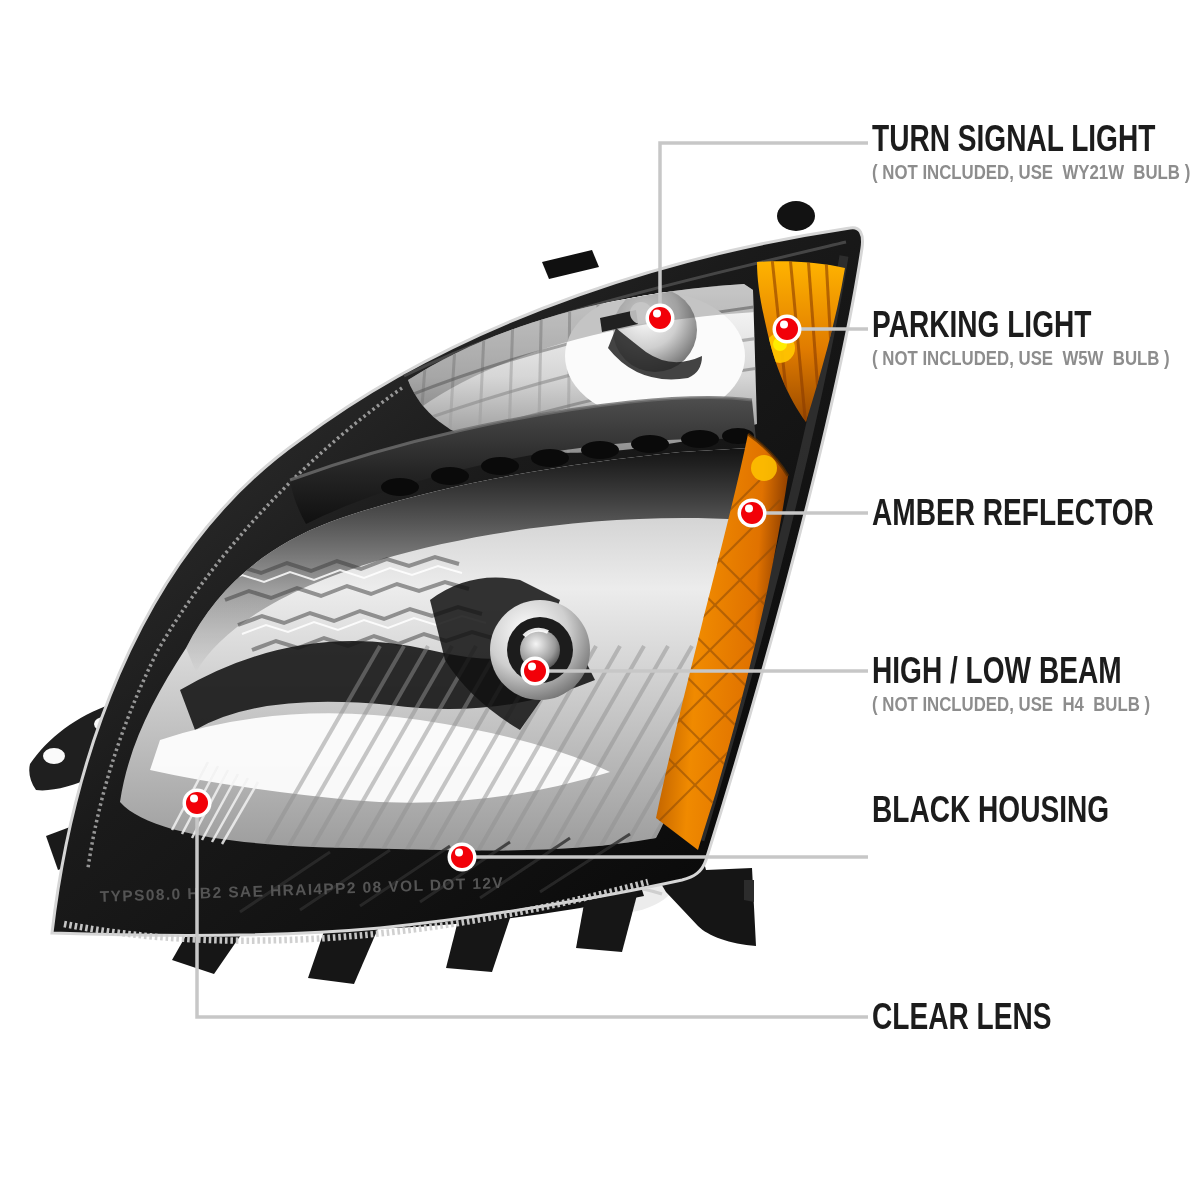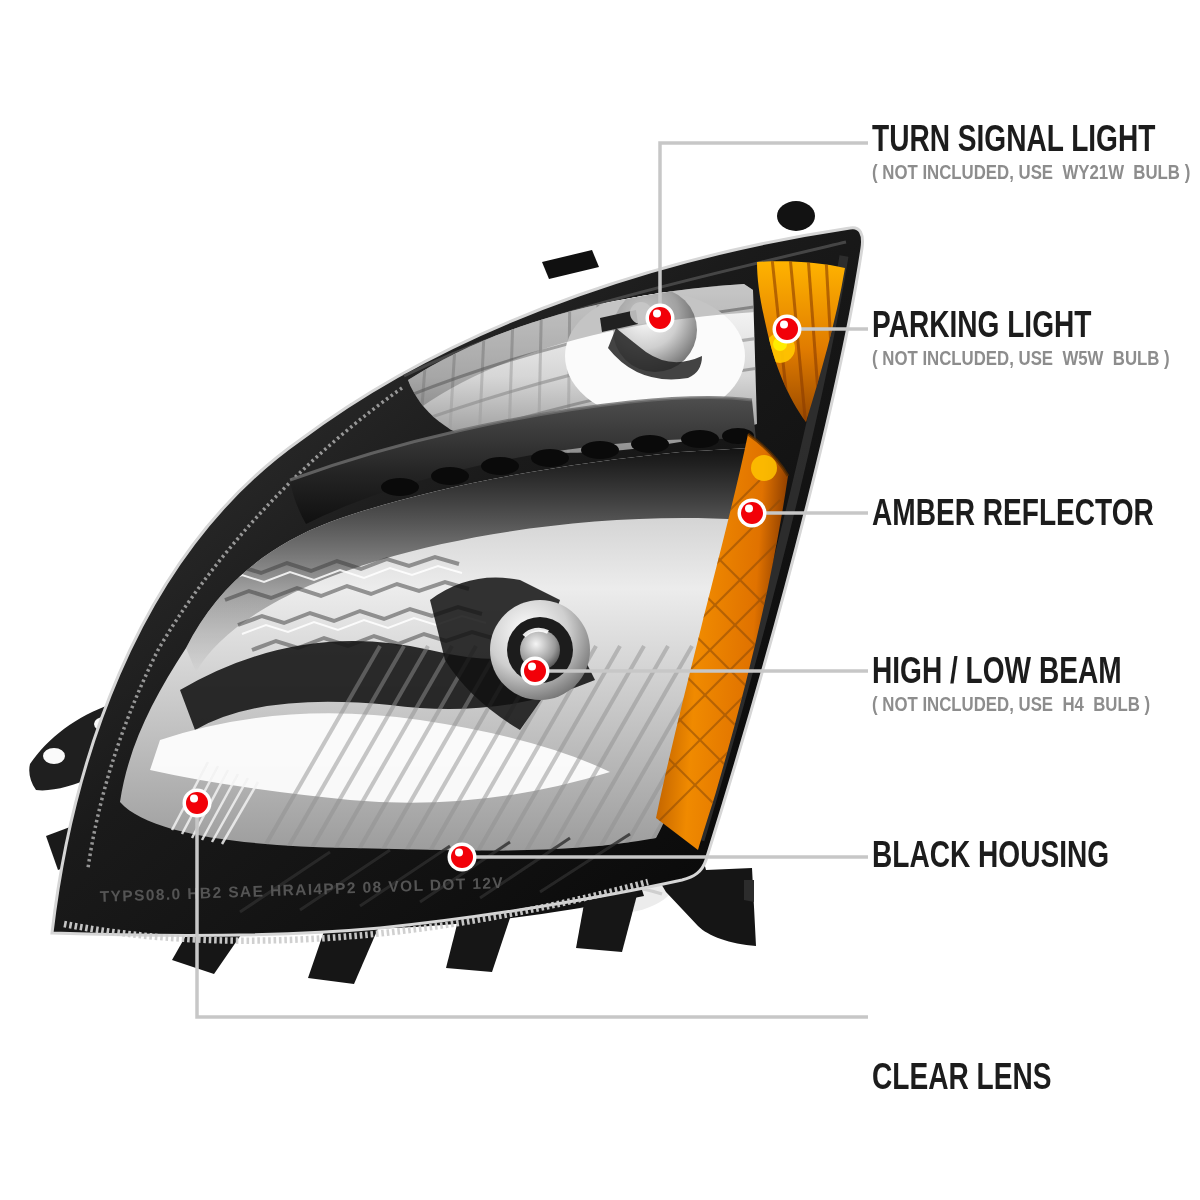--- a/index.html
+++ b/index.html
@@ -17,22 +17,22 @@
   }
   .callout .subtitle{
     display:block;font-weight:bold;font-size:21px;line-height:1;
     color:#8d8d8d;white-space:pre;margin-top:6px;
     transform:scaleX(0.80);transform-origin:0 0;
   }
   #c-turn{top:122px;}
   #c-parking{top:308px;}
   #c-amber{top:496px;}
   #c-beam{top:654px;}
-  #c-housing{top:838px;}
-  #c-lens{top:1060px;}
+  #c-housing{top:793px;}
+  #c-lens{top:1000px;}
 </style>
 </head>
 <body>
 
 <svg id="scene" viewBox="0 0 1200 1200" aria-hidden="true">
   <defs>
     <linearGradient id="housingGrad" x1="0" y1="0" x2="1" y2="1">
       <stop offset="0" stop-color="#3c3c3c"></stop>
         <stop offset="0.45" stop-color="#1a1a1a"></stop>
         <stop offset="1" stop-color="#060606"></stop>

